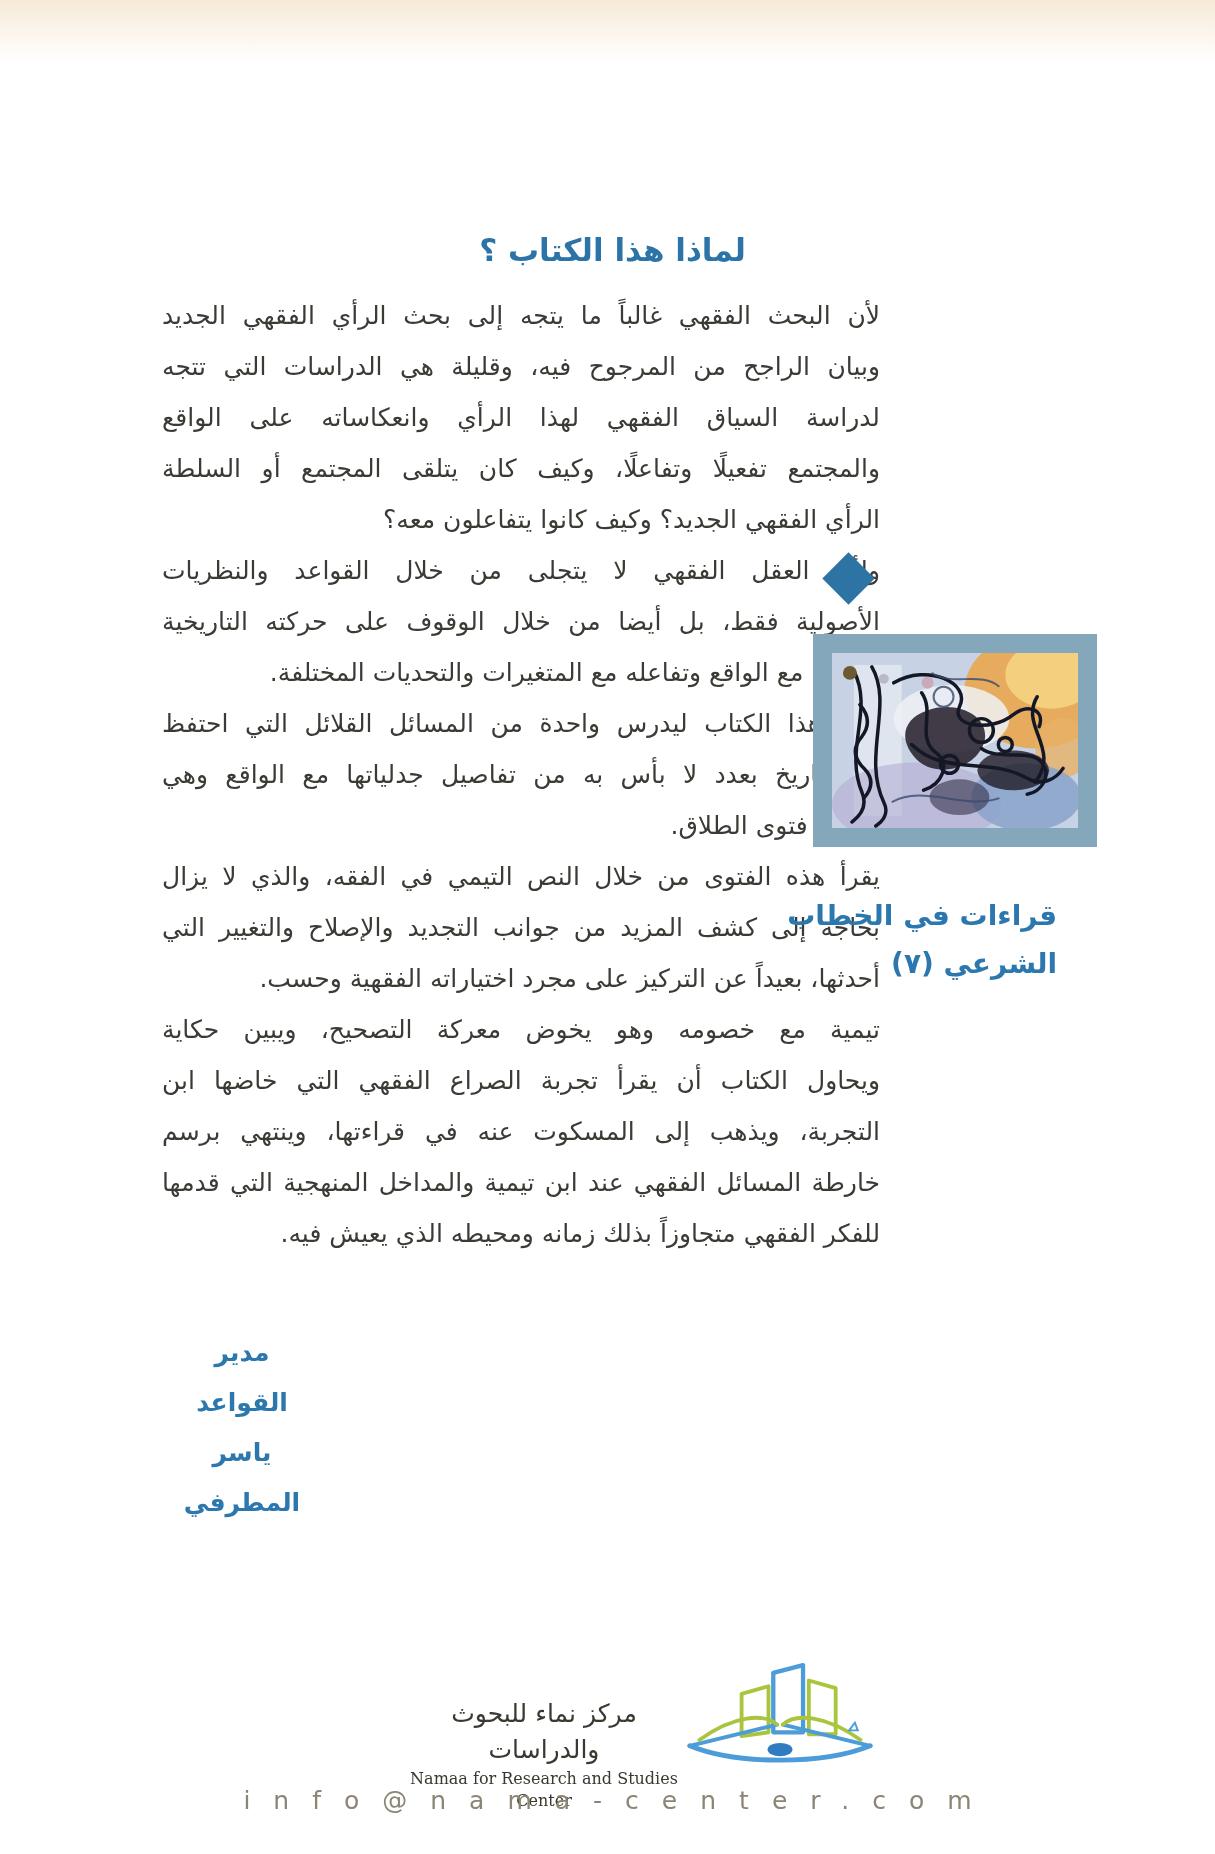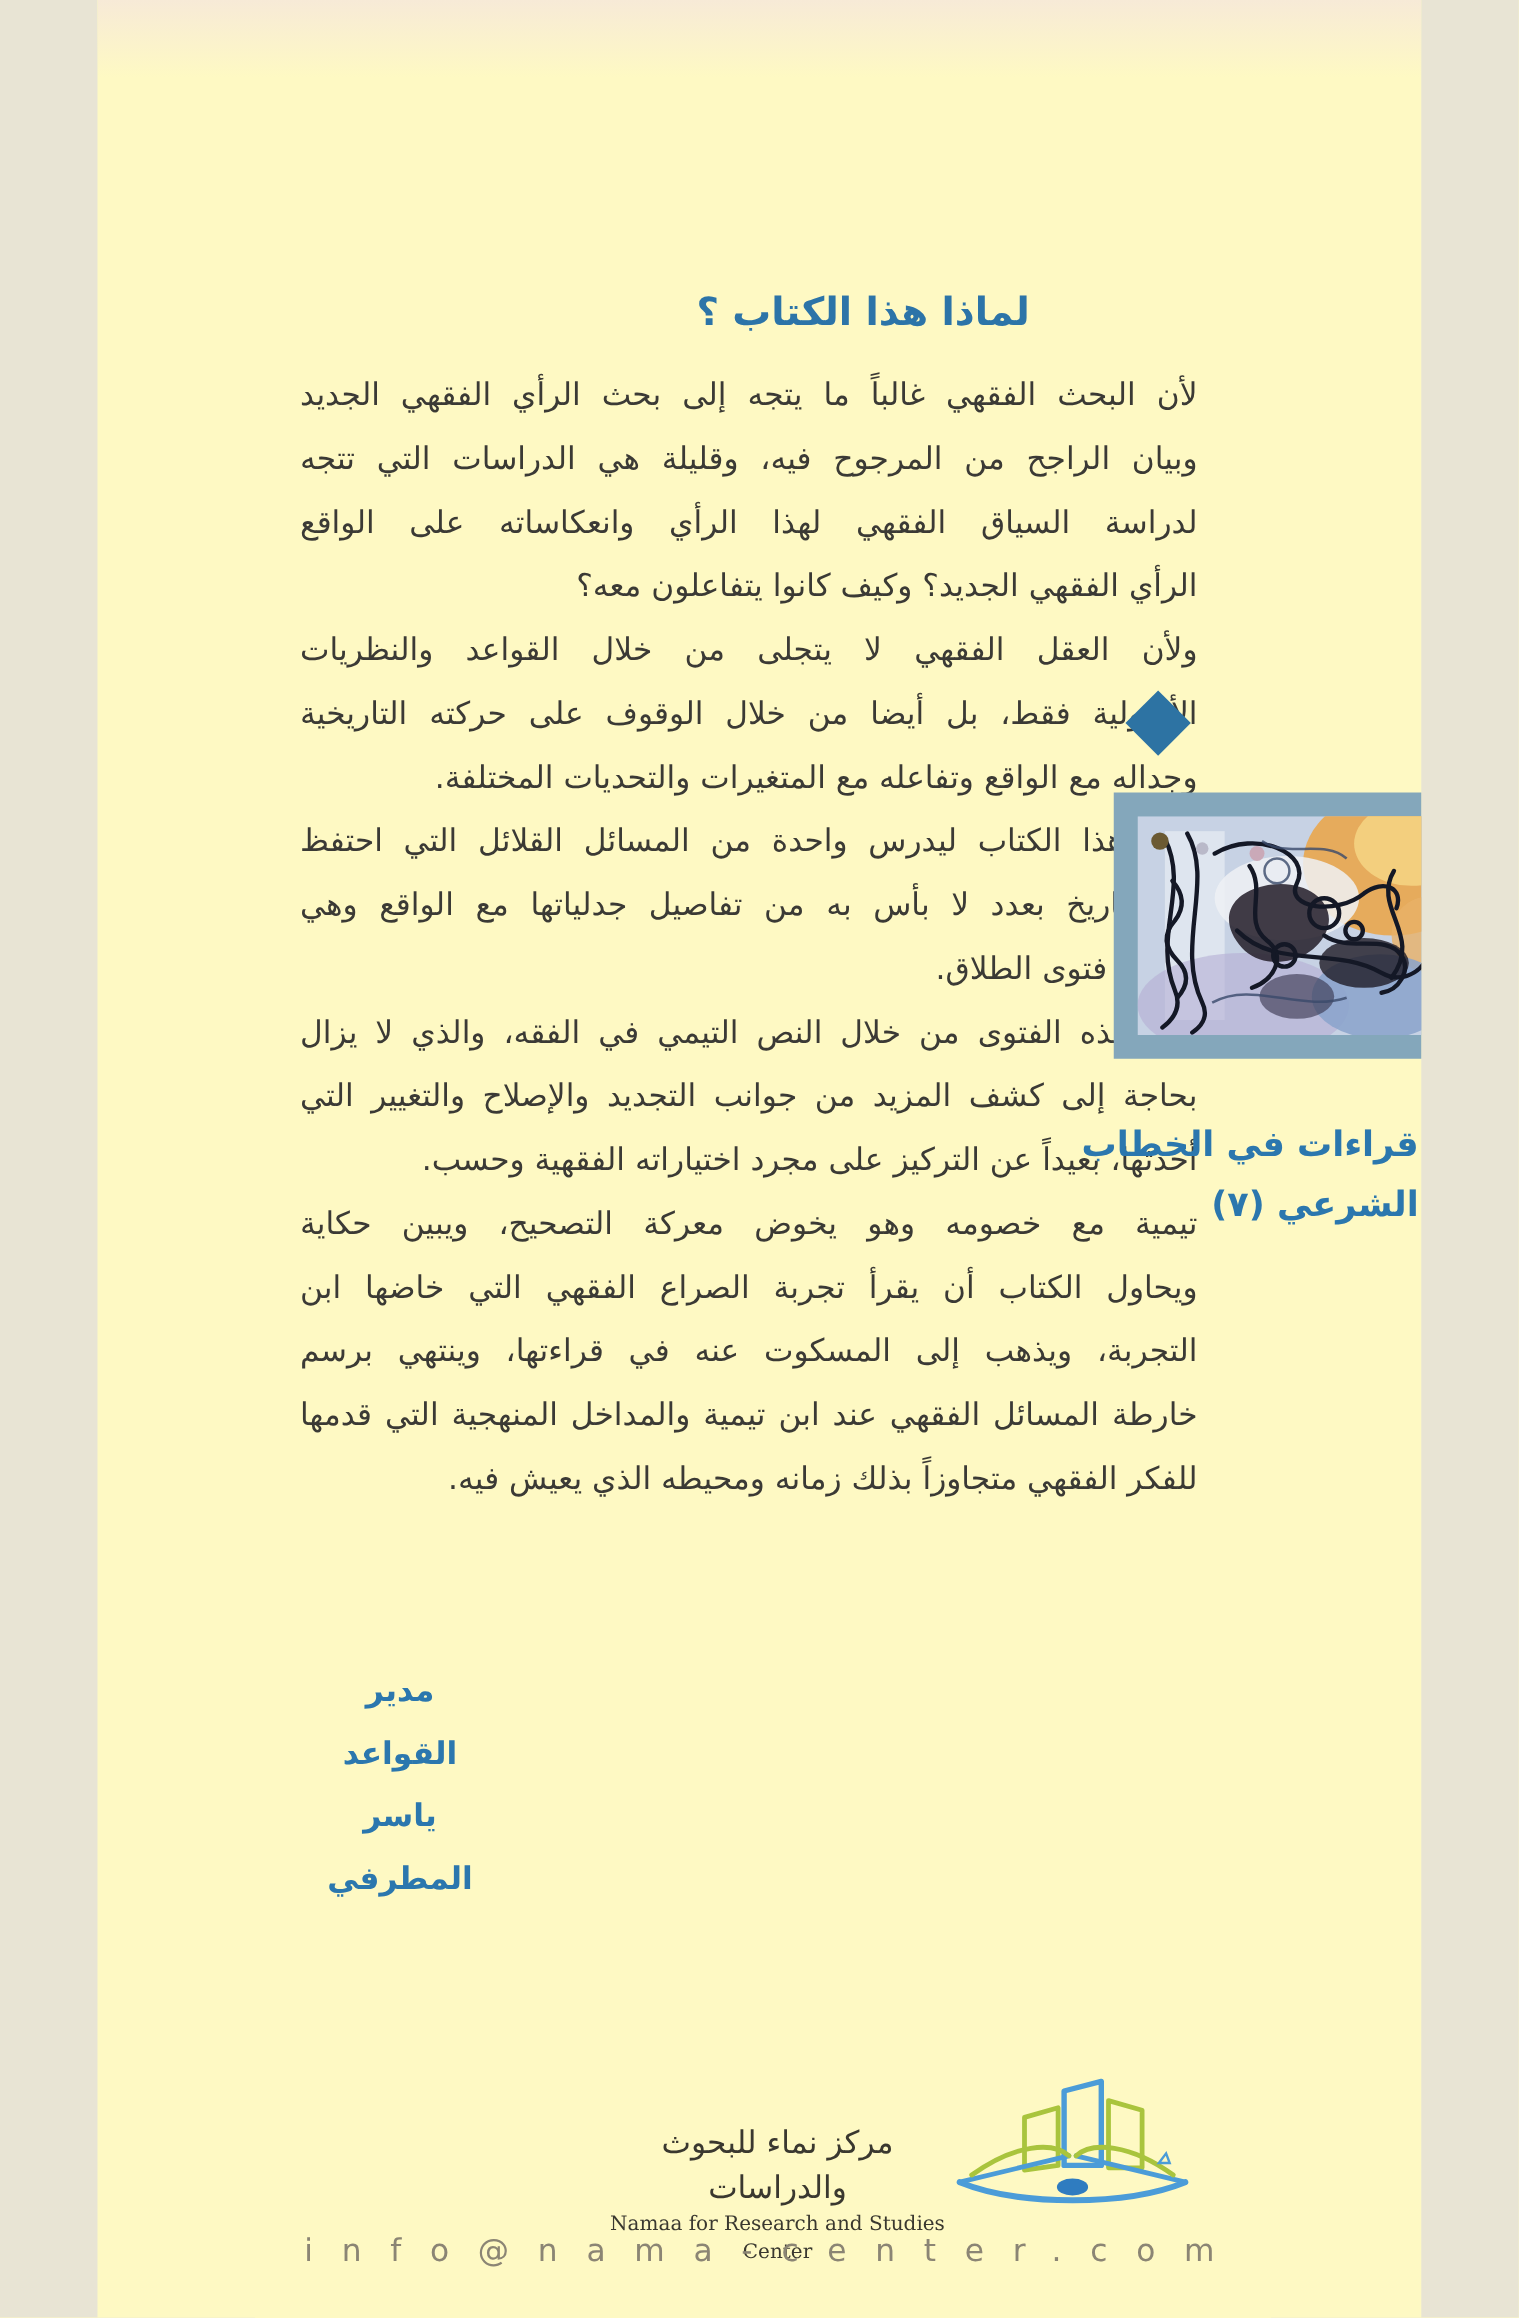--- a/index.html
+++ b/index.html
@@ -1,22 +1,22 @@
 <!DOCTYPE html>
 <html lang="ar"><head>
 <meta charset="utf-8">
 <style>
   html,body { margin:0; padding:0; }
   body { background:#e8e4d4; font-family:"DejaVu Sans", sans-serif; }
 
   #page {
     position:relative;
-    width:1059px; height:1854px;
+    width:1215px; height:1854px;
     margin:0 auto;
-    background:#fef9c3;
+    background:#ffffff;
     overflow:hidden;
   }
   .top-tint {
     position:absolute; top:0; left:0; right:0; height:62px;
     background:linear-gradient(180deg, #f7ead7 0%, rgba(247,234,215,0) 100%);
   }
 
   .title {
     position:absolute; top:232px; left:340px; width:545px;
     direction:rtl; text-align:center;
@@ -89,20 +89,21 @@
 <div id="page">
 
   <div class="top-tint"></div>
 
   <div class="title">لماذا هذا الكتاب ؟</div>
 
   <div class="body-col">
     <div class="jline">لأن البحث الفقهي غالباً ما يتجه إلى بحث الرأي الفقهي الجديد</div>
     <div class="jline">وبيان الراجح من المرجوح فيه، وقليلة هي الدراسات التي تتجه</div>
     <div class="jline">لدراسة السياق الفقهي لهذا الرأي وانعكاساته على الواقع</div>
+    <div class="jline">والمجتمع تفعيلًا وتفاعلًا، وكيف كان يتلقى المجتمع أو السلطة</div>
     <div class="jlast">الرأي الفقهي الجديد؟ وكيف كانوا يتفاعلون معه؟</div>
 
     <div class="jline">ولأن العقل الفقهي لا يتجلى من خلال القواعد والنظريات</div>
     <div class="jline">الأصولية فقط، بل أيضا من خلال الوقوف على حركته التاريخية</div>
     <div class="jlast">وجداله مع الواقع وتفاعله مع المتغيرات والتحديات المختلفة.</div>
 
     <div class="jline">يأتي هذا الكتاب ليدرس واحدة من المسائل القلائل التي احتفظ</div>
     <div class="jline">لنا التاريخ بعدد لا بأس به من تفاصيل جدلياتها مع الواقع وهي</div>
     <div class="jlast">مسألة فتوى الطلاق.</div>
 

